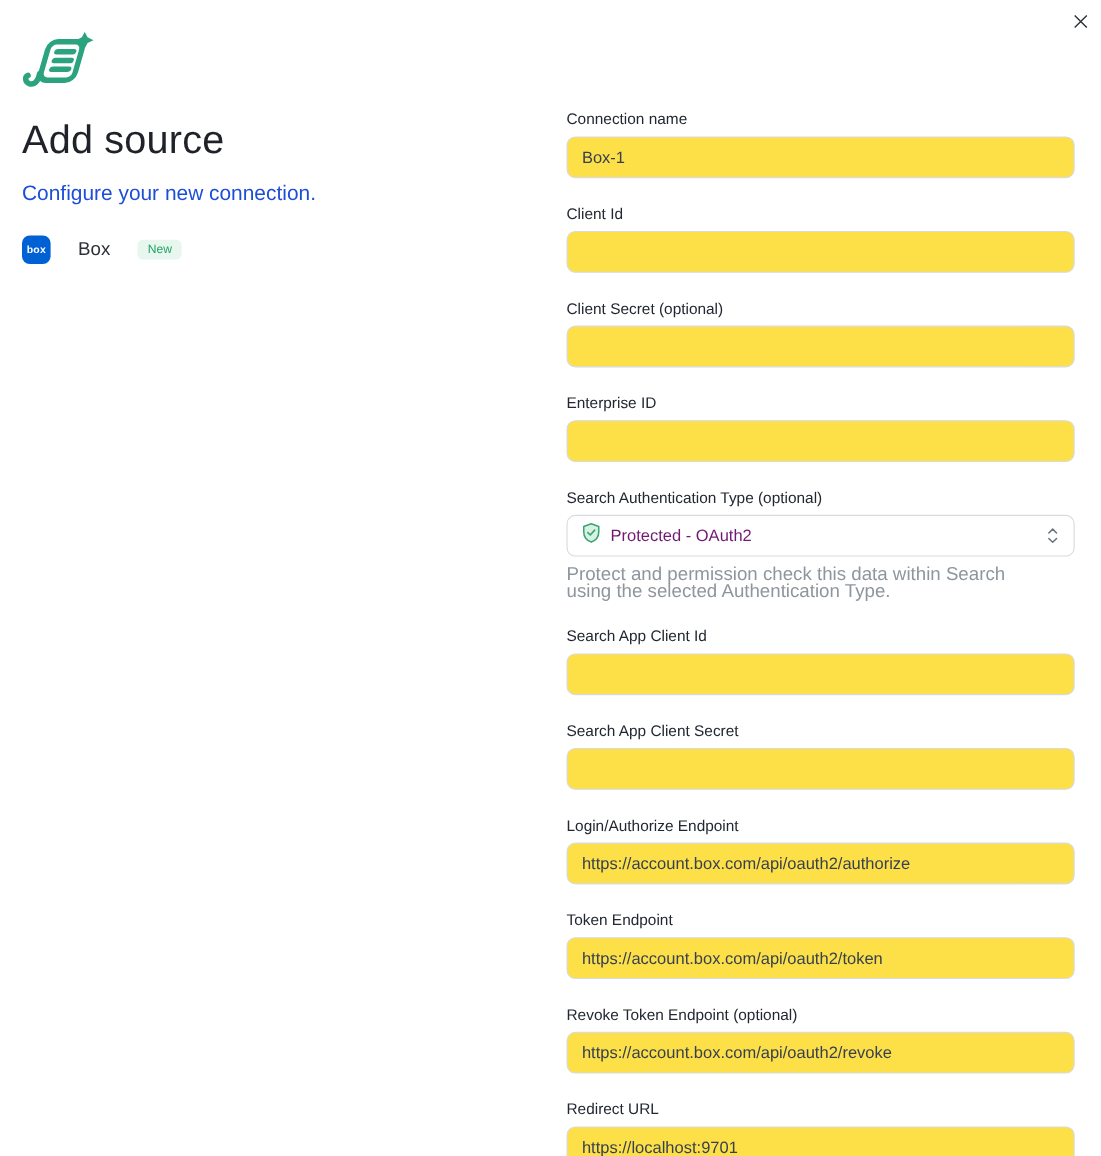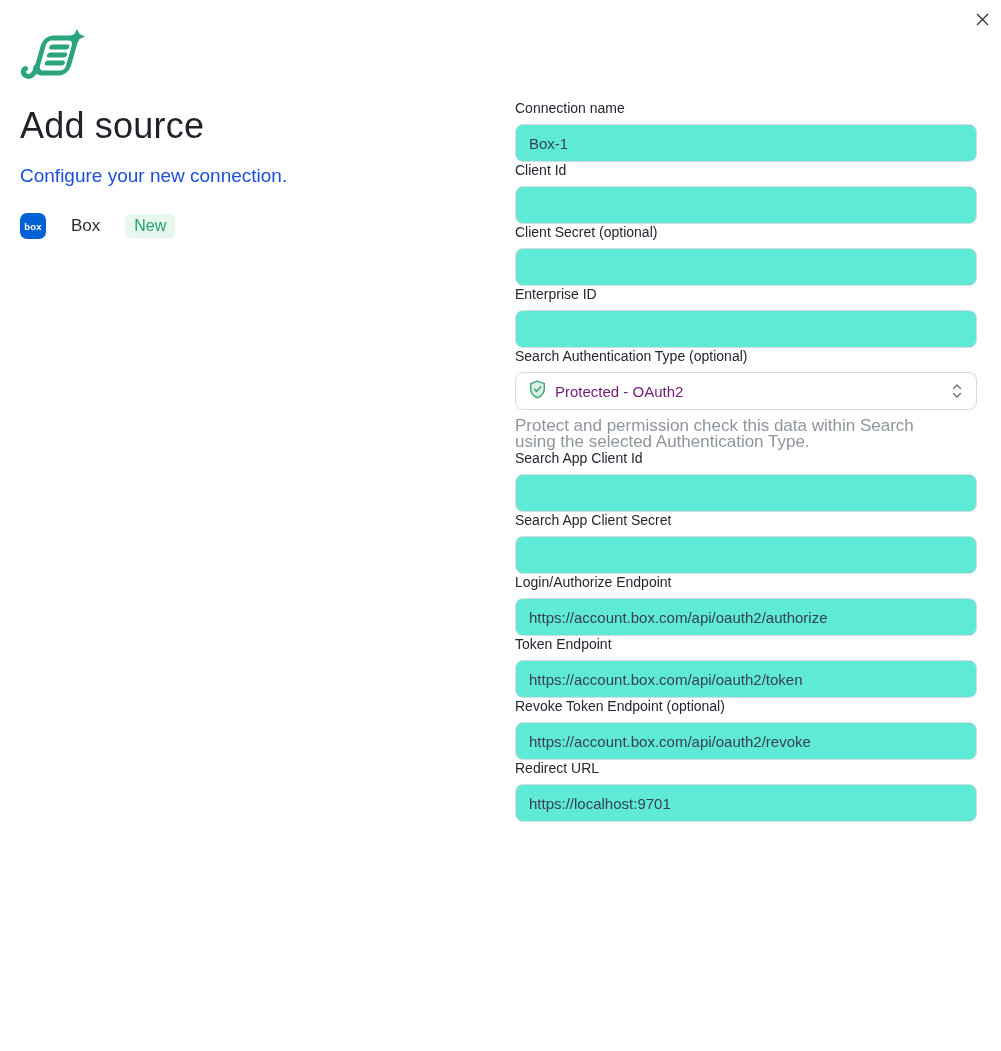--- a/index.html
+++ b/index.html
@@ -14,28 +14,28 @@
   
   .left-panel { position:absolute; left:20px; top:29px; width:420px; }
   .logo { display:block; }
   .page-title { margin-top:20px; font-size:36px; font-weight:400; color:#1f2329; letter-spacing:.2px; }
   .page-subtitle { margin-top:18px; font-size:19px; color:#1d4ed8; }
   .source-row { margin-top:26px; display:flex; align-items:center; gap:25px; }
   .source-icon { width:26px; height:26px; border-radius:7px; background:#0061d5;
     display:flex; align-items:center; justify-content:center;
     color:#ffffff; font-size:9.5px; font-weight:bold; letter-spacing:.2px; }
   .source-name { font-size:17px; color:#2b3138; }
-  .badge-new { background:#e7f6ee; color:#23a368; font-size:16px; padding:3px 9px; border-radius:5px; }
+  .badge-new { background:#e7f6ee; color:#23a368; font-size:11px; padding:3px 9px; border-radius:5px; }
 
   
   .form-panel { position:absolute; left:515px; top:100px; width:462px; }
-  .field { }
+  .field { margin-bottom:24px; }
   .field-label { display:block; font-size:14px; line-height:16px; color:#222731; margin-bottom:8px; }
   .field-input { width:100%; height:38px; border:1px solid #d7dade; border-radius:8px;
-    padding:0 13px; font-size:15px; color:#374151; background:#5eead4; outline:none;
+    padding:0 13px; font-size:15px; color:#374151; background:#fde047; outline:none;
     font-family:"Liberation Sans", sans-serif; }
   .select-box { width:100%; height:38px; border:1px solid #d7dade; border-radius:8px;
     background:#fff; display:flex; align-items:center; padding:0 13px; gap:9px; cursor:pointer;
     position:relative; }
   .select-value { font-size:15px; color:#701a75; flex:1; }
   .chev { display:flex; align-items:center; }
   .field-helper { margin-top:8px; font-size:17px; line-height:16px; color:#8e959d; max-width:440px; }
 </style>
 </head>
 <body>

